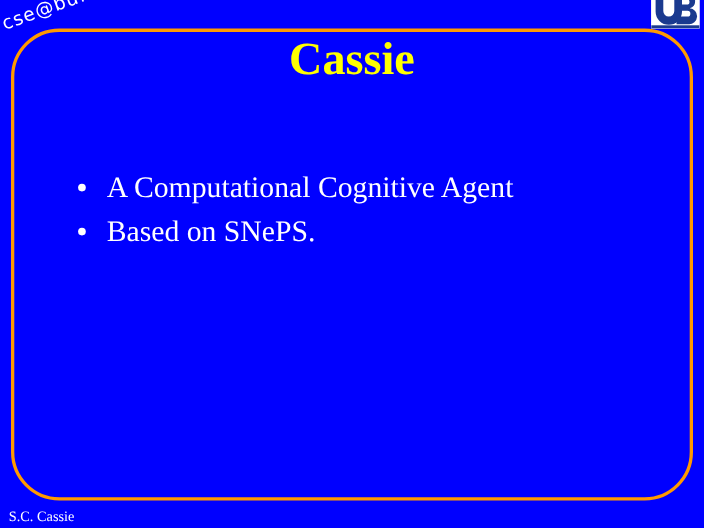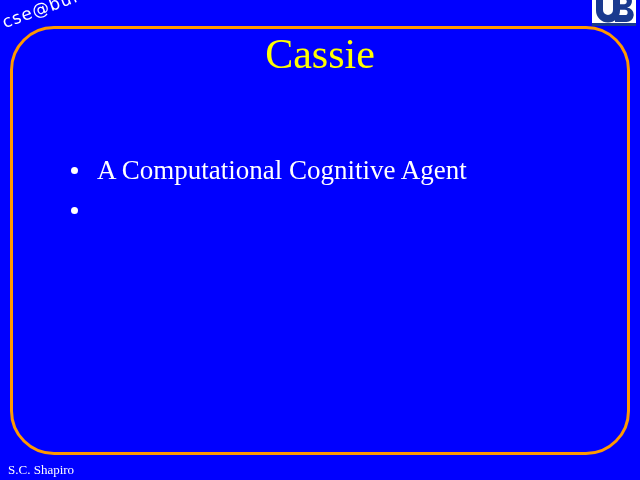--- a/index.html
+++ b/index.html
@@ -57,21 +57,21 @@
   
   #title {
     position: absolute;
     left: 0;
     top: 31px;
     width: 640px;
     text-align: center;
     color: #ffff00;
     font-size: 42px;
     line-height: 46px;
-    font-weight: normal;
+    font-weight: bold;
     margin: 0;
   }
 
   
   #bullets {
     position: absolute;
     left: 52px;
     top: 134px;
     width: 540px;
     margin: 16px;
@@ -131,18 +131,19 @@
 
   <h1 id="title">Cassie</h1>
 
   <ul id="bullets">
     <li>
       <span class="bullet-dot"></span>
       <span>A Computational Cognitive Agent</span>
     </li>
     <li>
       <span class="bullet-dot"></span>
+      <span>Based on SNePS.</span>
     </li>
   </ul>
 
-  <div id="footer">S.C. Shapiro</div>
+  <div id="footer">S.C. Cassie</div>
 
 </div>
 
 </body></html>

